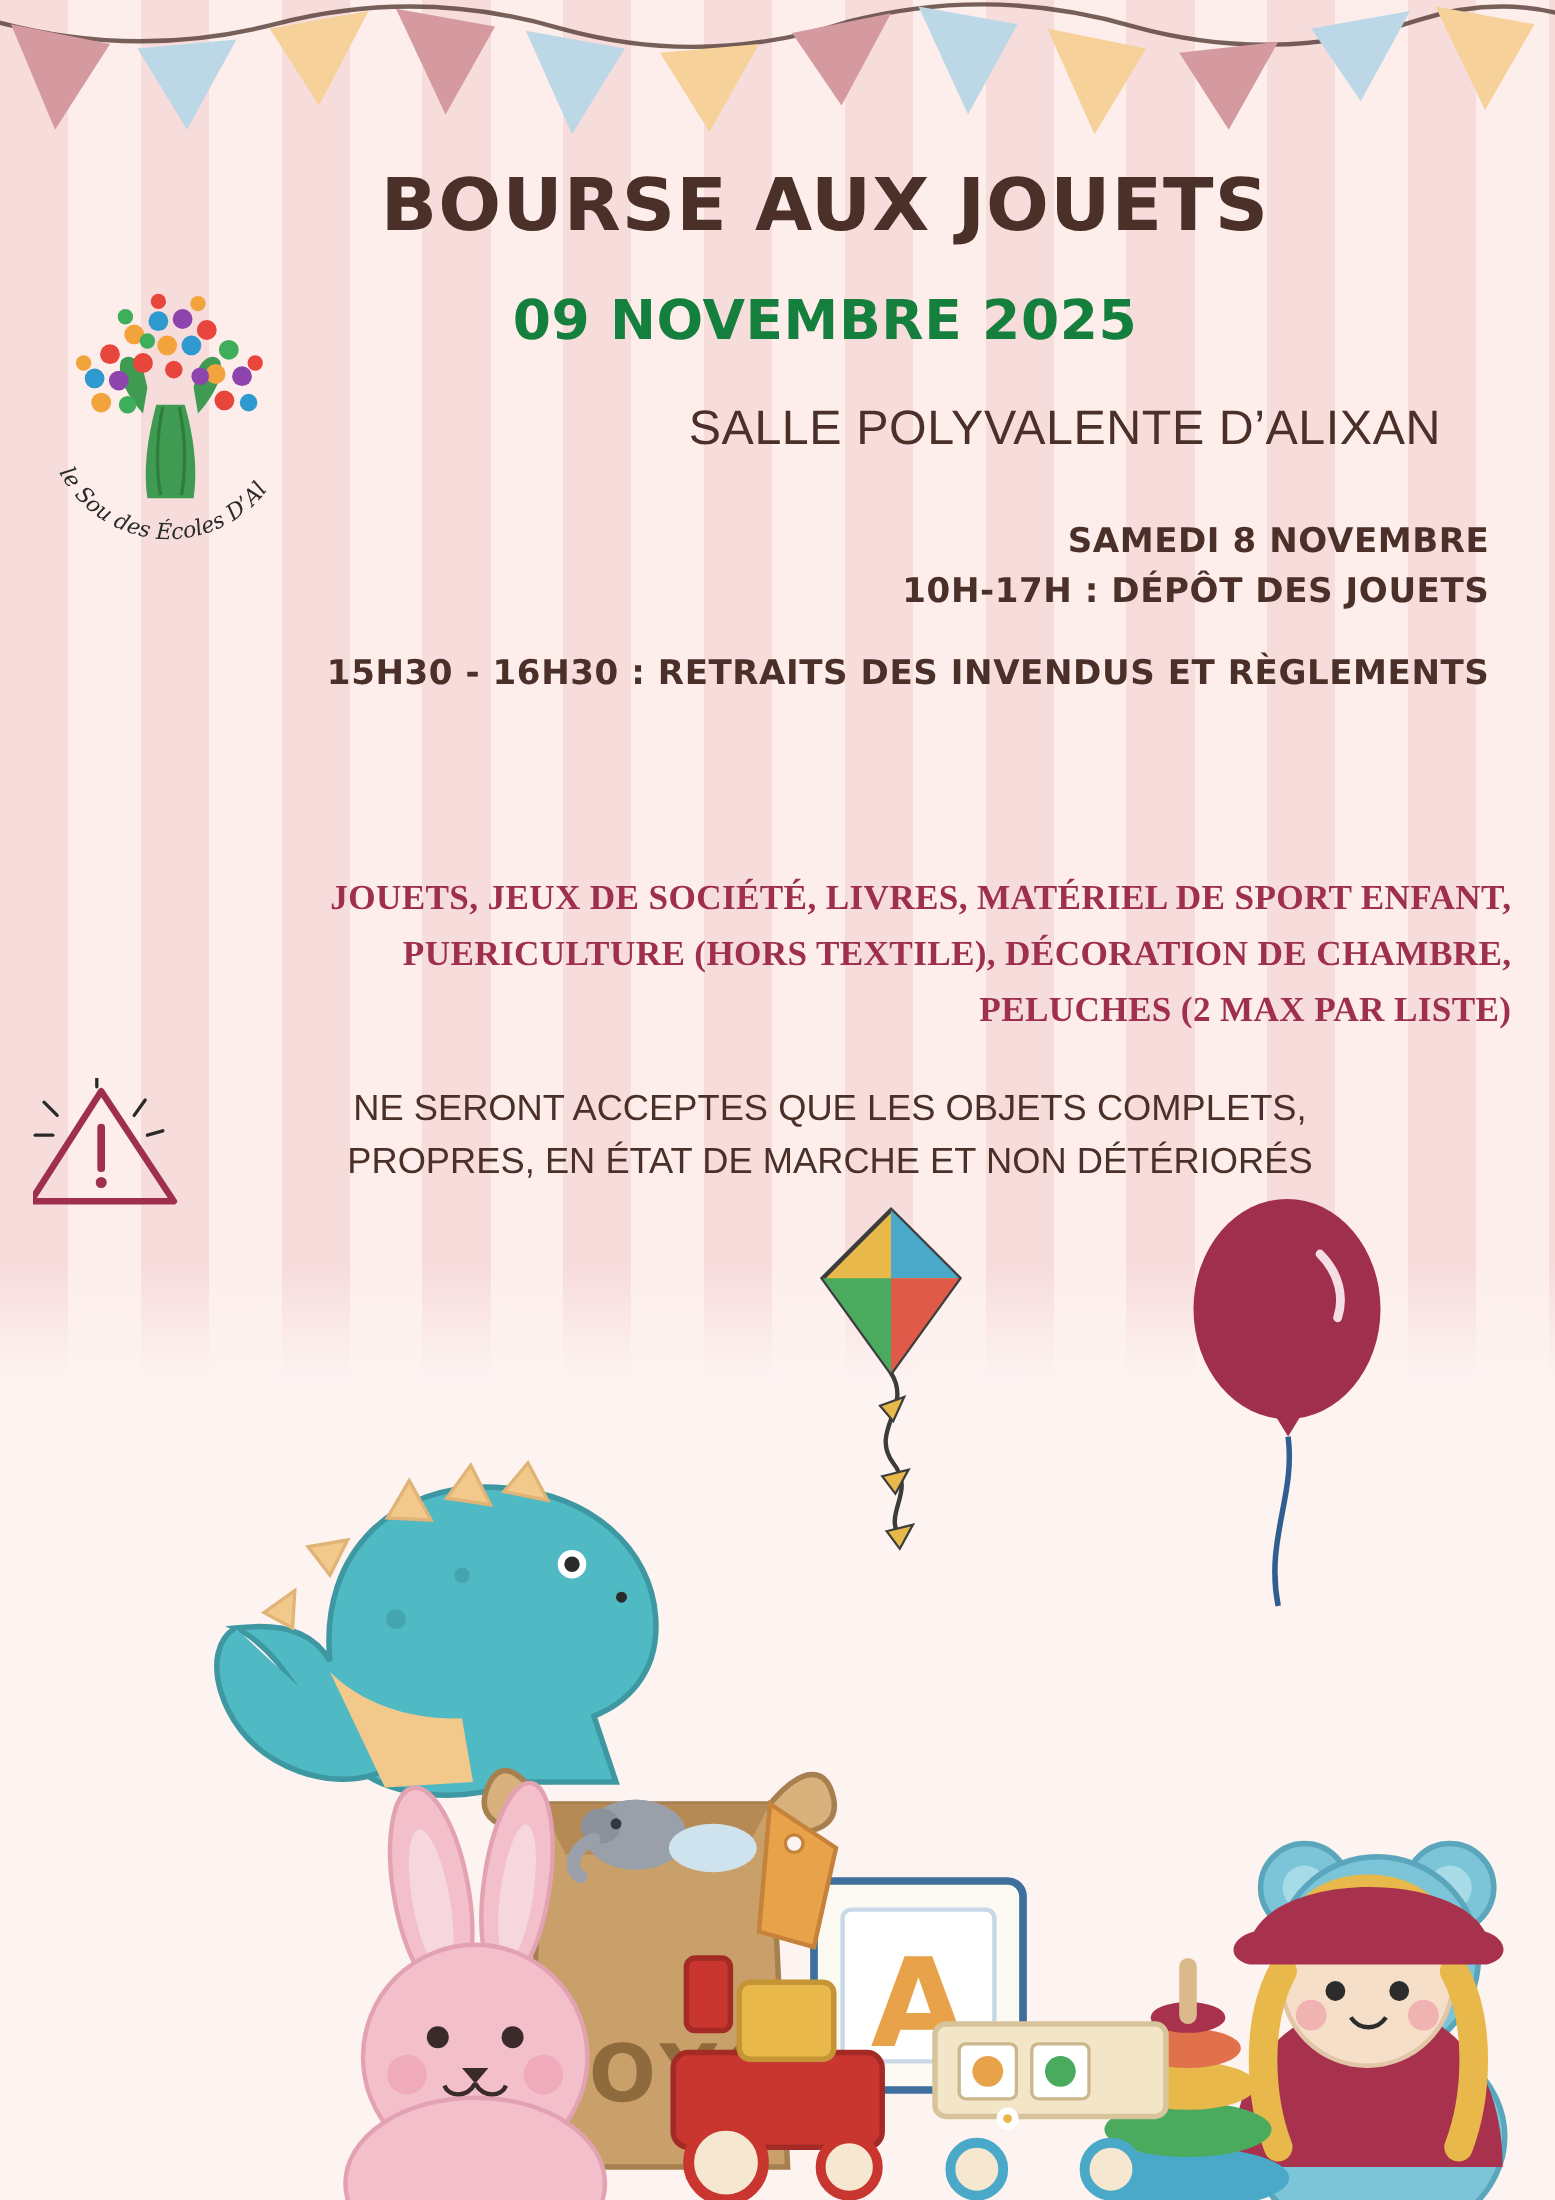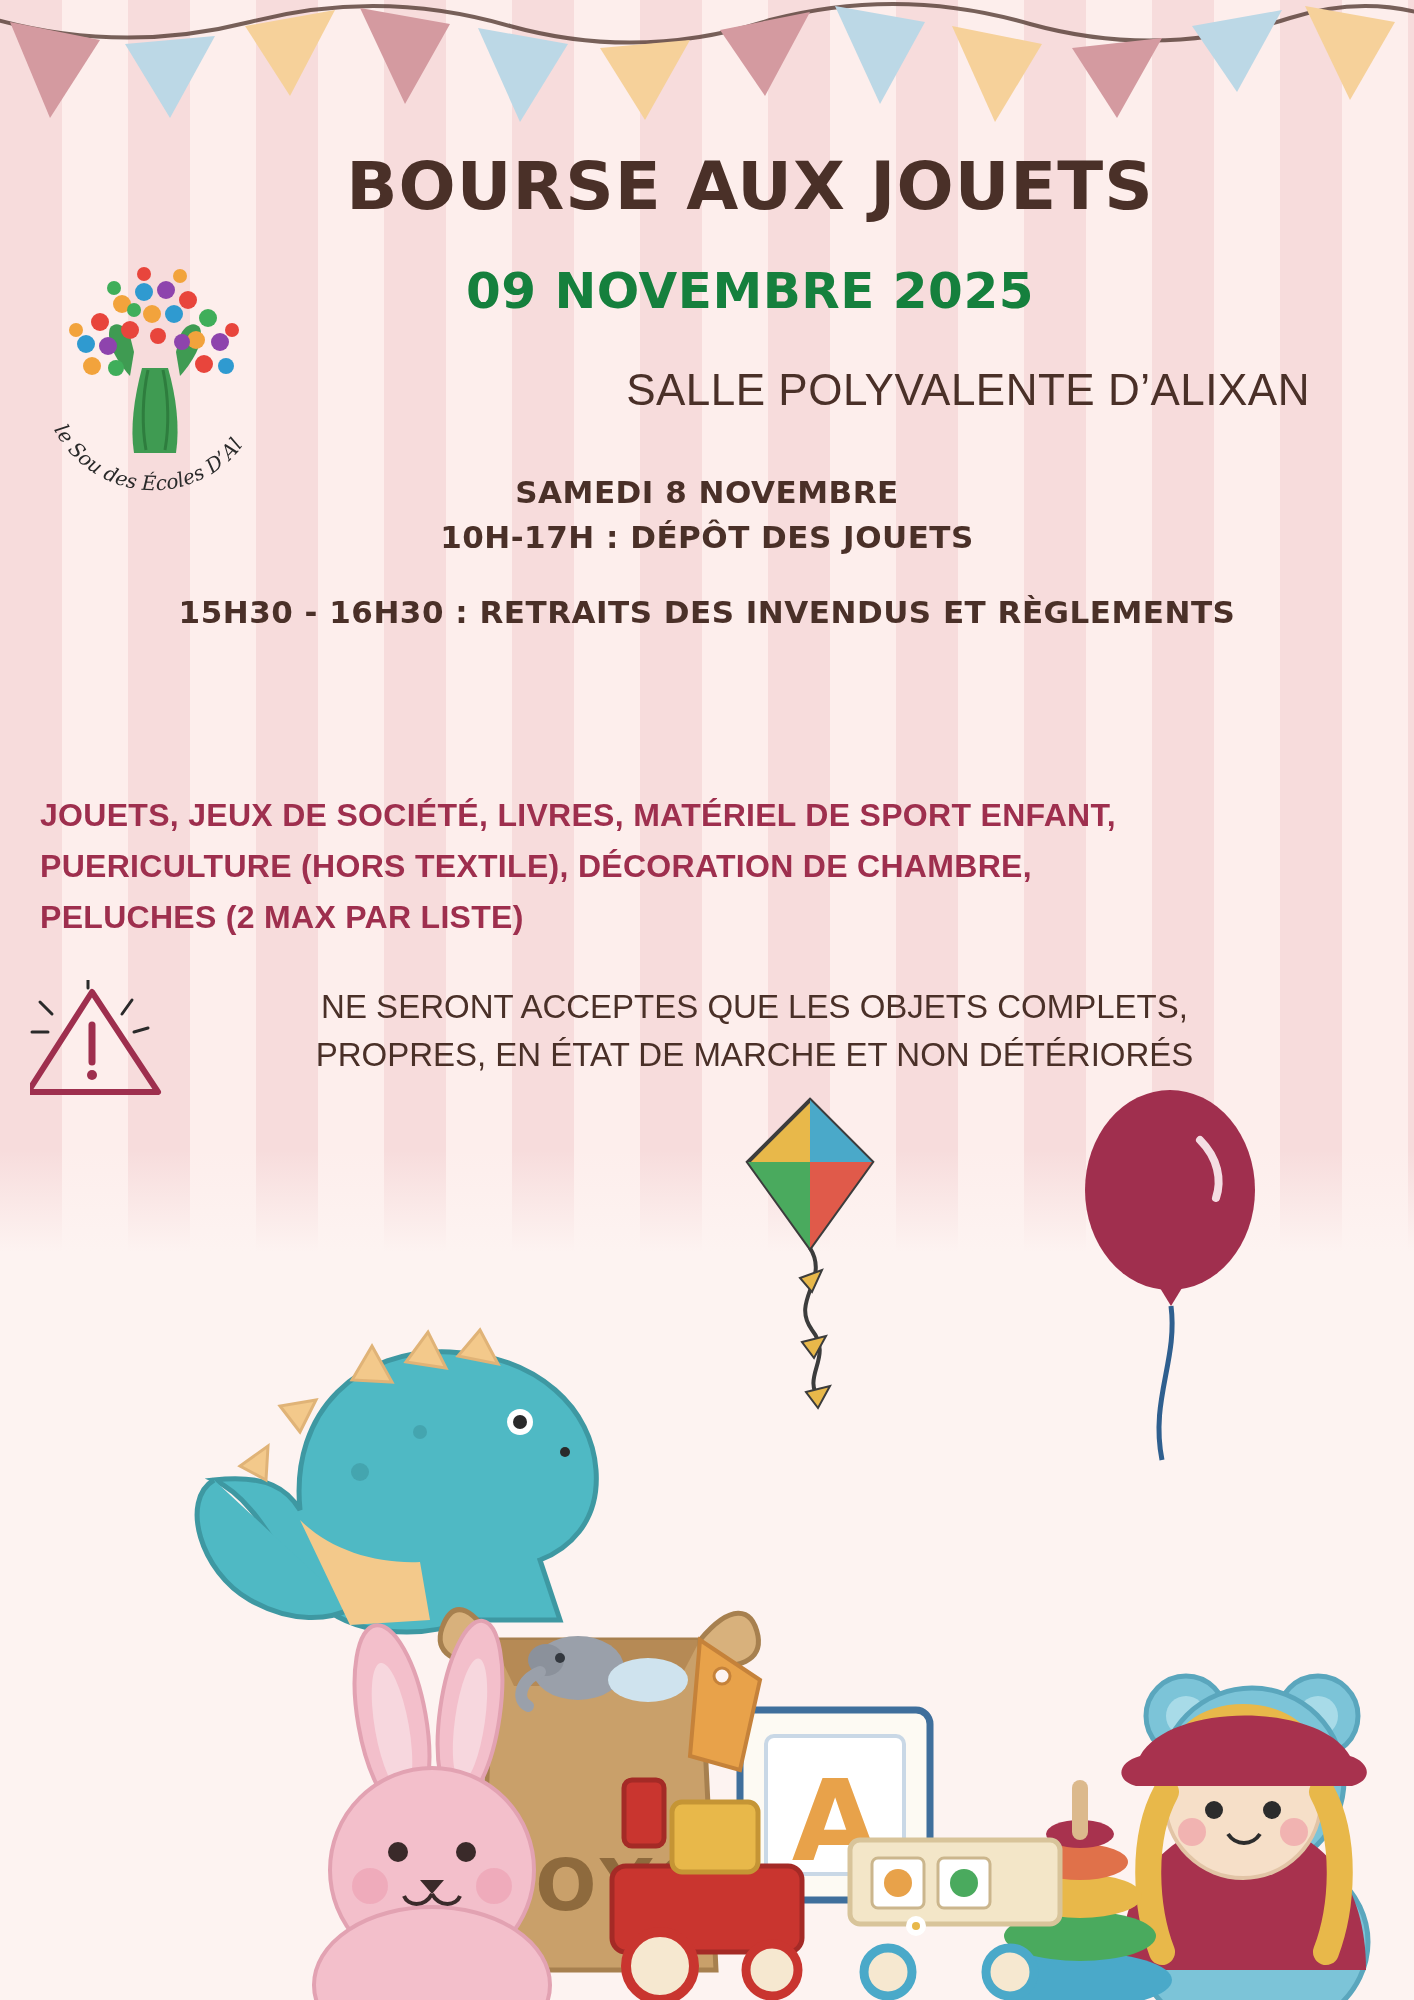--- a/index.html
+++ b/index.html
@@ -101,42 +101,42 @@
     color: #4a3028;
     text-transform: uppercase;
     letter-spacing: 0.5px;
   }
 
   .schedule {
     position: absolute;
     left: 60px;
     top: 470px;
     width: 1294px;
-    text-align: center;
+    text-align: right;
     color: #4a3028;
     font-family: "DejaVu Sans", sans-serif;
     font-weight: bold;
     text-transform: uppercase;
   }
   .sched-group { margin-bottom: 30px; }
   .sched-line {
     font-size: 31px;
     line-height: 45px;
     letter-spacing: 0.5px;
   }
   .sched-line.wide { font-size: 31px; }
 
   .categories {
     position: absolute;
     left: 40px;
     top: 790px;
     width: 1334px;
-    text-align: left;
+    text-align: right;
     color: #9e2f4e;
-    font-family: Liberation Sans, sans-serif;
+    font-family: Liberation Serif, serif;
     font-weight: bold;
     font-size: 32px;
     line-height: 51px;
     text-transform: uppercase;
     letter-spacing: 0.3px;
   }
 
   .warning-wrap {
     position: absolute;
     left: 30px;

